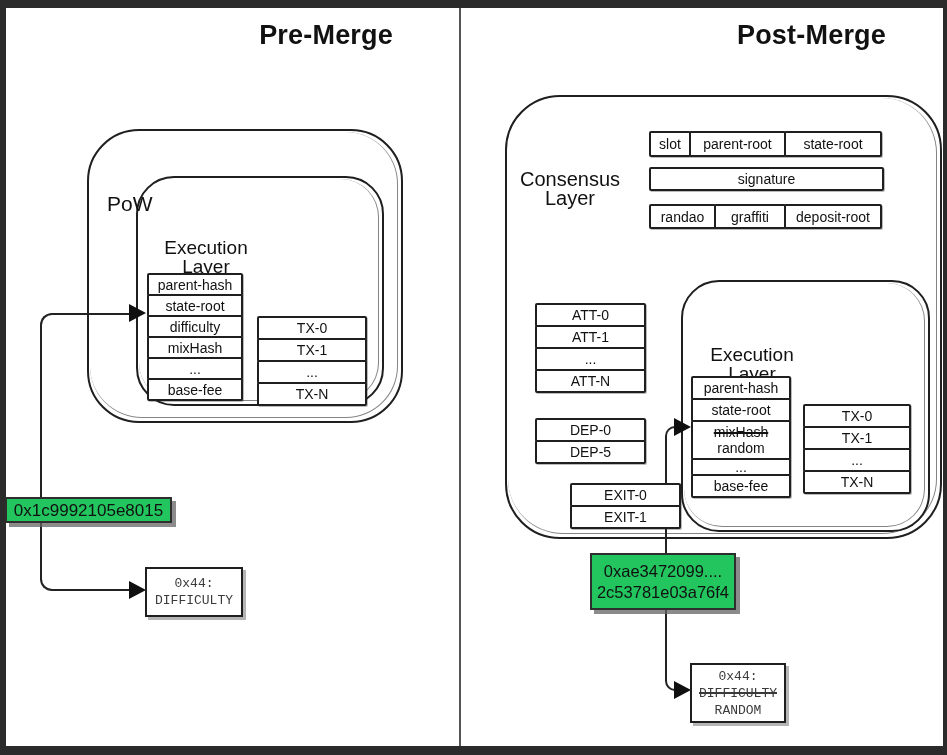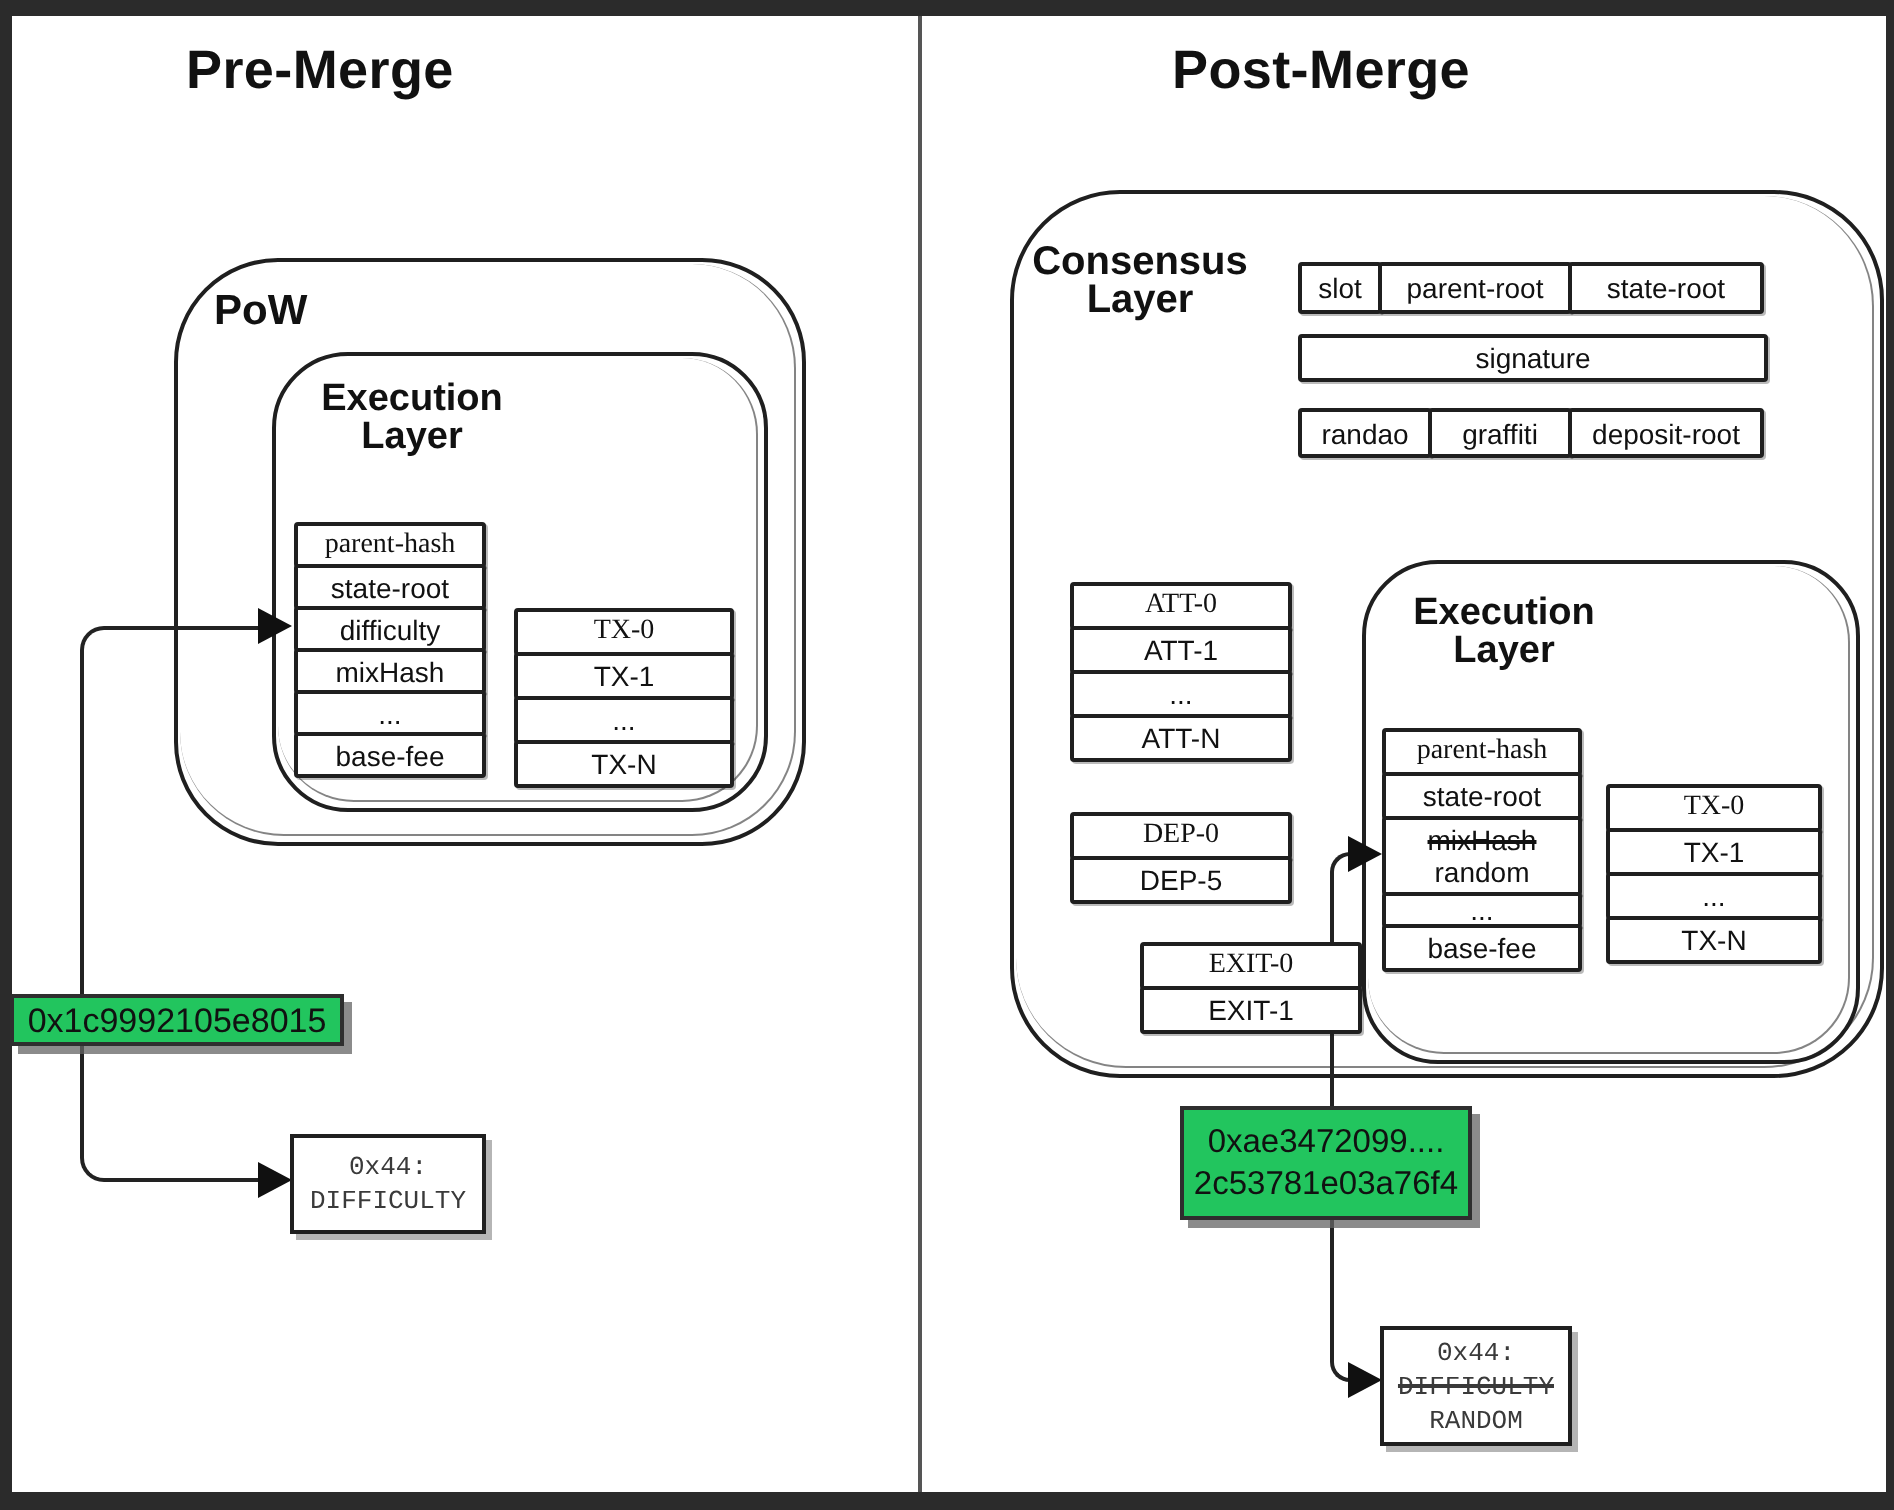--- a/index.html
+++ b/index.html
@@ -2,40 +2,40 @@
 <html><head>
 <meta charset="utf-8">
 <style>
   html,body { margin:0; padding:0; background:#fff; }
   .stage {
     position:relative; width:947px; height:755px; background:#ffffff;
     font-family:"Liberation Sans", sans-serif; color:#111; overflow:hidden;
   }
   .bar { position:absolute; background:#2b2b2b; }
   .divider { position:absolute; background:#555; }
-  .title { position:absolute; font-weight:bold; font-size:27px; text-align:left; letter-spacing:0.2px; }
+  .title { position:absolute; font-weight:bold; font-size:27px; text-align:right; letter-spacing:0.2px; }
   .sketch {
     position:absolute; border:2.5px solid #1f1f1f; border-radius:48px; background:transparent; z-index:1;
   }
   .sketch::after {
     content:""; position:absolute; inset:1px 3px 3px 1px; border-radius:inherit;
     border-right:1.5px solid rgba(31,31,31,.55); border-bottom:1.5px solid rgba(31,31,31,.55);
     pointer-events:none;
   }
-  .container-label { position:absolute; font-weight:bold; font-size:20px; line-height:19px; text-align:center; z-index:2; }
+  .container-label { position:absolute; font-weight:normal; font-size:20px; line-height:19px; text-align:center; z-index:2;margin-top:48px; }
   .container-label span { display:block; }
   .stack { position:absolute; display:flex; flex-direction:column; z-index:3; }
   .row-stack { position:absolute; display:flex; flex-direction:row; z-index:3; }
   .cell {
     border:2px solid #1f1f1f; background:#fff; border-radius:2px;
     display:flex; align-items:center; justify-content:center;
     font-size:14px; box-shadow:1px 1px 0 rgba(31,31,31,.3); box-sizing:border-box;
   }
   .stack .cell { margin-top:-2px; width:100%; }
-  .stack .cell:first-child { margin-top:4px;font-family:Liberation Serif, serif; }
+  .stack .cell:first-child { margin-top:16px; }
   .row-stack .cell { margin-left:-2px; }
   .row-stack .cell:first-child { margin-left:0; }
   .two-line { flex-direction:column; line-height:16px; }
   .hash-label {
     position:absolute; border:2px solid #2e2e2e; background:#22c55e; z-index:4;
     box-shadow:4px 4px 0 rgba(100,100,100,.75);
     display:flex; flex-direction:column; align-items:center; justify-content:center;
     font-size:17px; line-height:21px; box-sizing:border-box;
   }
   .mono-box {

